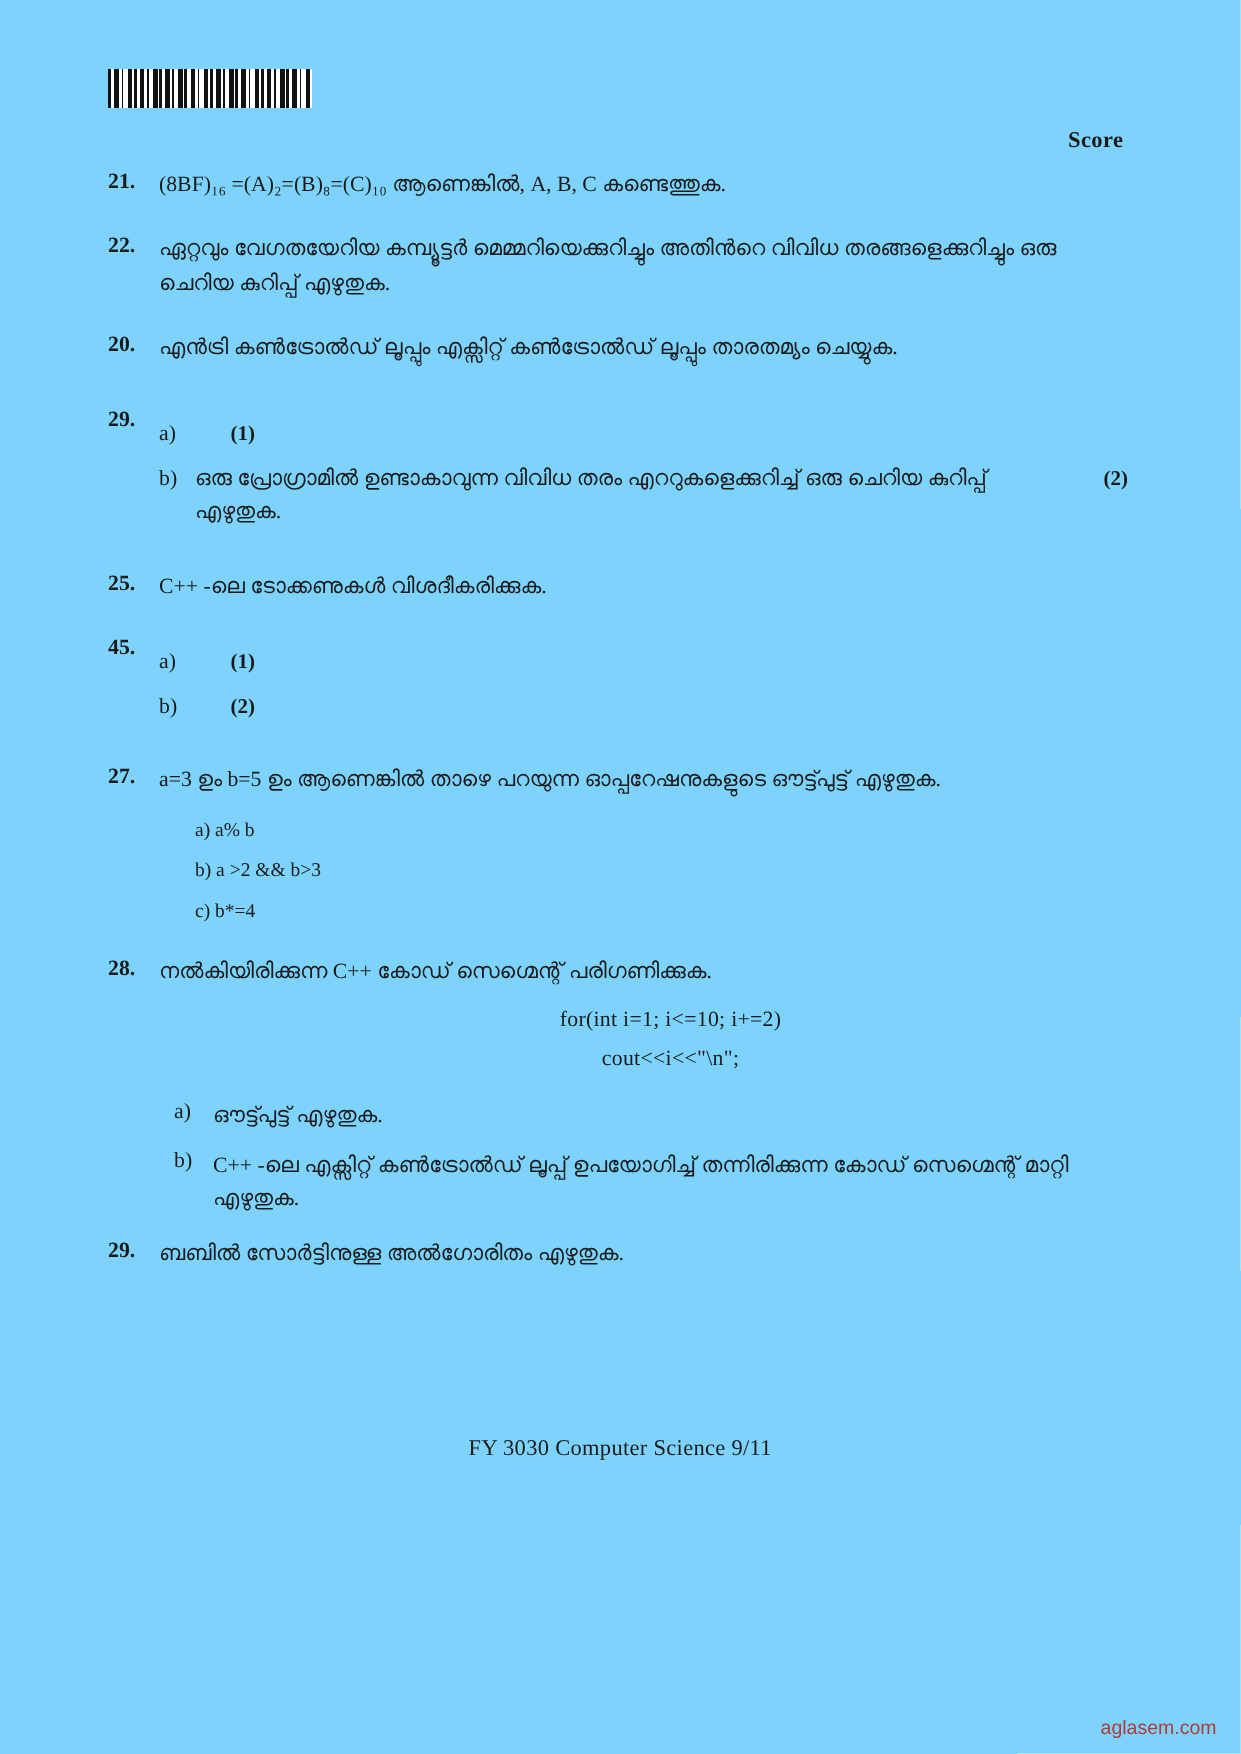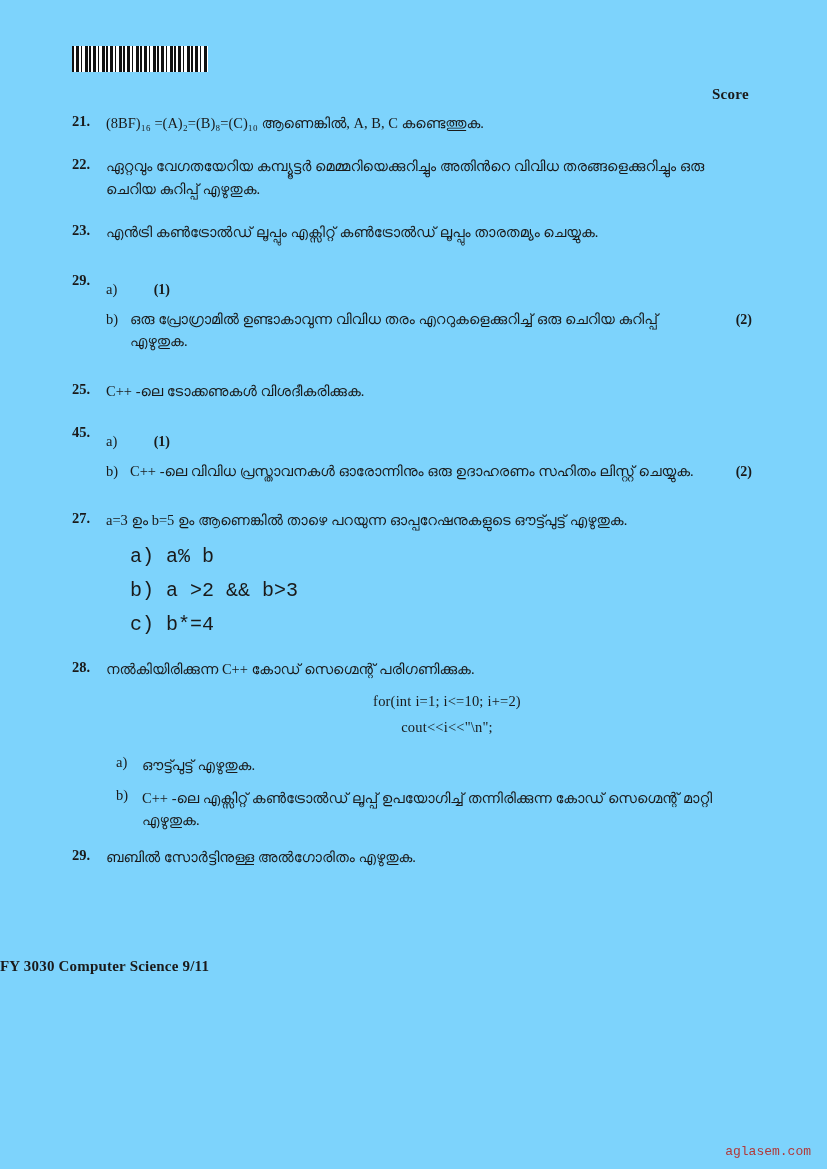--- a/index.html
+++ b/index.html
@@ -97,50 +97,49 @@
     font-family: "Liberation Serif", serif;
     font-size: 14.5px;
     margin-left: 70px;
     margin-top: 9px;
     letter-spacing: 0.2px;
     text-align: center;
   }
   .listline {
     margin-left: 58px;
     margin-top: 11px;
-    font-size: 20px;
-    font-family: Liberation Mono, monospace;
+    font-size: 13px;
   }
   .sublist {
     margin-left: 44px;
     margin-top: 10px;
     display: flex;
     font-size: 14.5px;
   }
   .sublist .sublab {
     flex: 0 0 26px;
   }
   .spacer-lg { height: 14px; }
   .spacer-md { height: 8px; }
   .footer {
     position: absolute;
     left: 0;
     right: 0;
     top: 958px;
-    text-align: left;
-    font-weight: bold;
+    text-align: center;
+    font-weight: normal;
     font-size: 15px;
     letter-spacing: 0.2px;
   }
   .watermark {
     position: absolute;
     right: 16px;
     bottom: 10px;
     color: #b03a3a;
-    font-family: Liberation Mono, monospace;
+    font-family: Liberation Sans, sans-serif;
     font-size: 13px;
   }
 </style>
 </head>
 <body>
 
 <div class="page">
 
   <div class="barcode"></div>
 
@@ -158,21 +157,21 @@
 
     <div class="qrow">
       <div class="qnum">22.</div>
       <div class="qbody mal">ഏറ്റവും വേഗതയേറിയ കമ്പ്യൂട്ടർ മെമ്മറിയെക്കുറിച്ചും അതിൻറെ വിവിധ തരങ്ങളെക്കുറിച്ചും ഒരു ചെറിയ കുറിപ്പ് എഴുതുക.</div>
       <div class="marks"></div>
     </div>
 
     <div class="spacer-md"></div>
 
     <div class="qrow">
-      <div class="qnum">23.</div>
+      <div class="qnum">20.</div>
       <div class="qbody mal">എൻട്രി കൺട്രോൽഡ് ലൂപ്പും എക്സിറ്റ് കൺട്രോൽഡ് ലൂപ്പും താരതമ്യം ചെയ്യുക.</div>
       <div class="marks"></div>
     </div>
 
     <div class="spacer-lg"></div>
 
     <div class="qrow">
       <div class="qnum">29.</div>
       <div class="qbody">
         <div class="sub">
@@ -199,21 +198,20 @@
 
     <div class="qrow">
       <div class="qnum">45.</div>
       <div class="qbody">
         <div class="sub">
           <div class="sublab">a)</div>
           <div class="marks">(1)</div>
         </div>
         <div class="sub">
           <div class="sublab">b)</div>
-          <div class="subtext mal">C++ -ലെ വിവിധ പ്രസ്താവനകൾ ഓരോന്നിനും ഒരു ഉദാഹരണം സഹിതം ലിസ്റ്റ് ചെയ്യുക.</div>
           <div class="marks">(2)</div>
         </div>
       </div>
     </div>
 
     <div class="spacer-lg"></div>
 
     <div class="qrow">
       <div class="qnum">27.</div>
       <div class="qbody mal">a=3 ഉം b=5 ഉം ആണെങ്കിൽ താഴെ പറയുന്ന ഓപ്പറേഷനുകളുടെ ഔട്ട്പുട്ട് എഴുതുക.</div>

